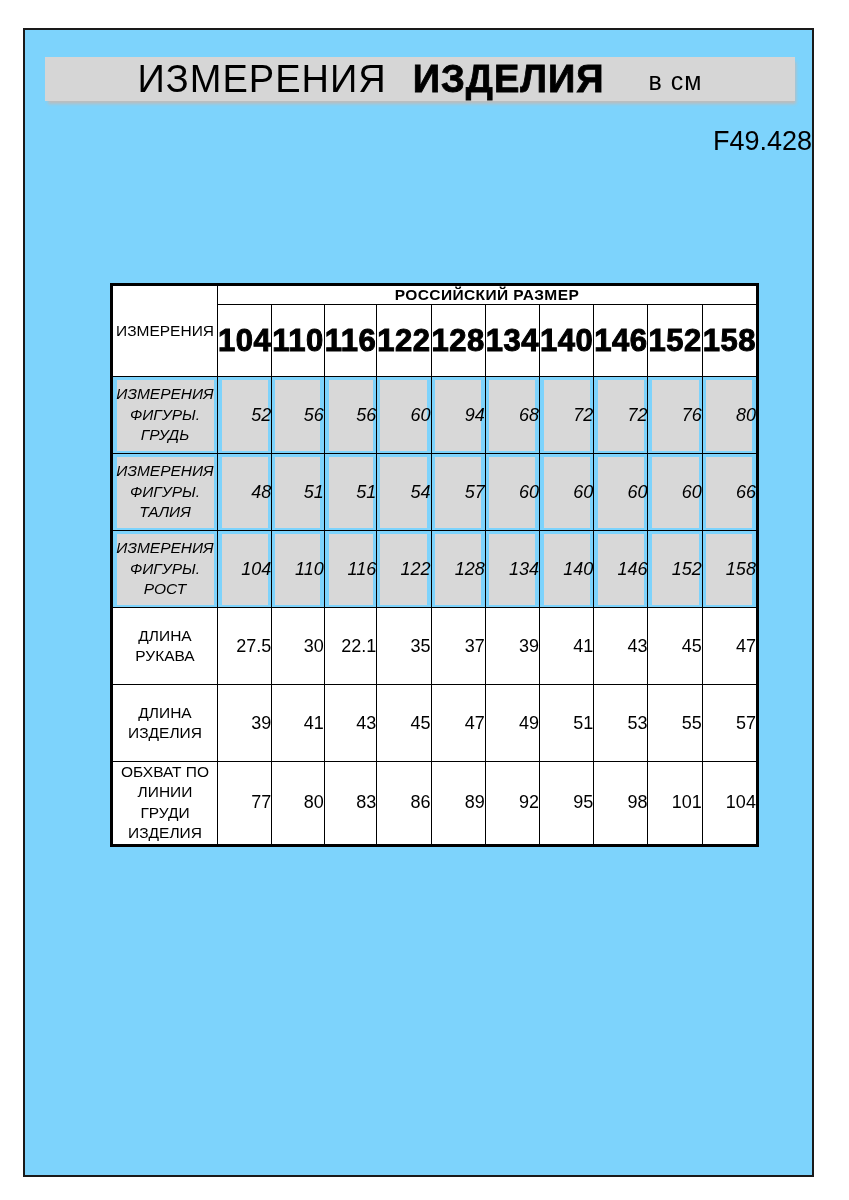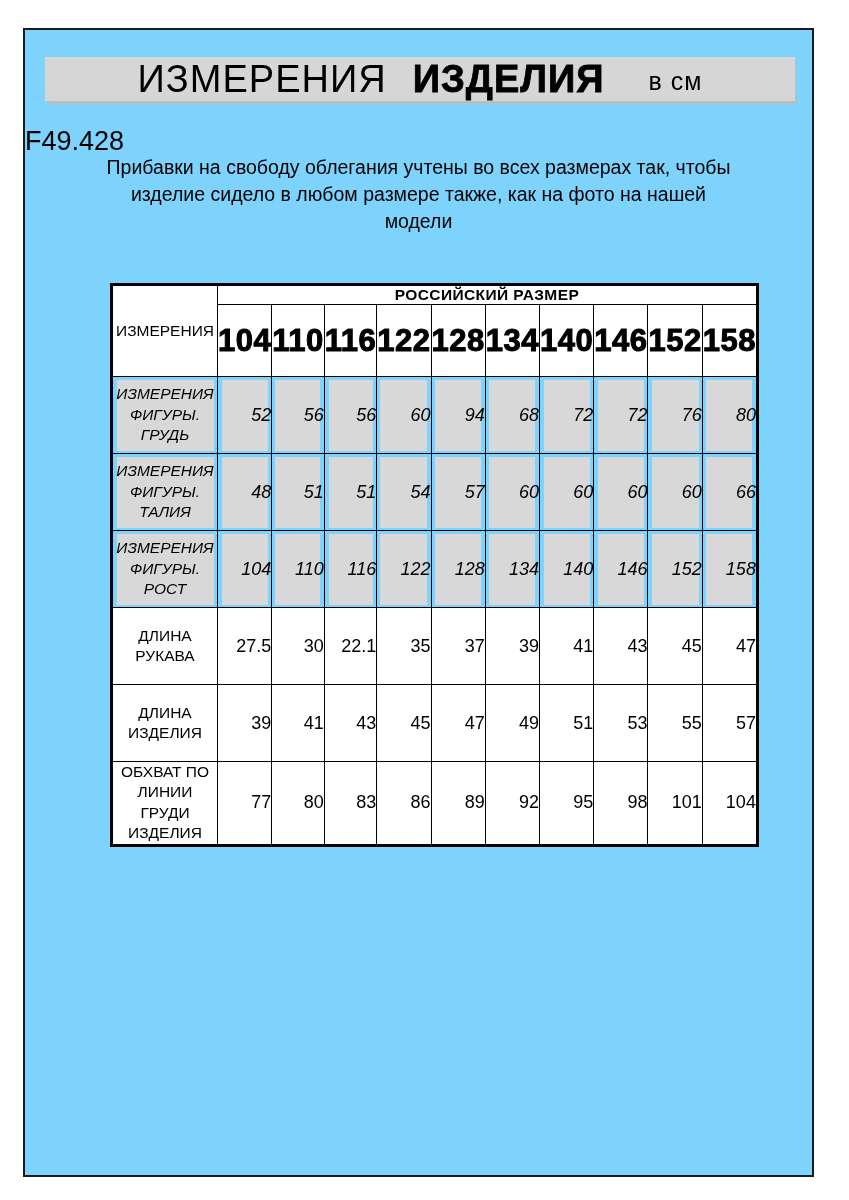--- a/index.html
+++ b/index.html
@@ -16,21 +16,21 @@
     position:absolute;left:20px;top:27px;width:750px;height:44px;
     background:#d6d6d6;
     box-shadow:2px 4px 3px -1px #bdbdbd;
     display:flex;align-items:center;justify-content:center;
   }
   .title-word1{font-size:38px;font-weight:normal;letter-spacing:1px;}
   .title-word2{font-size:38px;font-weight:900;letter-spacing:1px;margin-left:26px;
     -webkit-text-stroke:0.8px #000;}
   .title-unit{font-size:25px;margin-left:44px;padding-top:5px;letter-spacing:1px;}
   .product-code{
-    position:absolute;left:0;top:96px;width:100%;text-align:left;
+    position:absolute;left:0;top:96px;width:100%;text-align:right;
     font-size:27px;font-weight:normal;
   }
   .description{
     position:absolute;left:0;top:124px;width:100%;text-align:center;
     font-size:19.5px;line-height:27px;white-space:pre-line;
   }
   table.size-table{
     position:absolute;left:85px;top:253px;
     border-collapse:collapse;table-layout:fixed;
     border:3px solid #000;
@@ -66,23 +66,20 @@
 <div class="sheet">
 
   <div class="title-bar">
     <span class="title-word1">ИЗМЕРЕНИЯ</span>
     <span class="title-word2">ИЗДЕЛИЯ</span>
     <span class="title-unit">в см</span>
   </div>
 
   <div class="product-code">F49.428</div>
 
-  <div class="description">Прибавки на свободу облегания учтены во всех размерах так, чтобы
-изделие сидело в любом размере также, как на фото на нашей
-модели</div>
 
   <table class="size-table">
     <colgroup>
       <col class="c-label">
       <col class="c-size">
         <col class="c-size">
         <col class="c-size">
         <col class="c-size">
         <col class="c-size">
       <col class="c-size">

